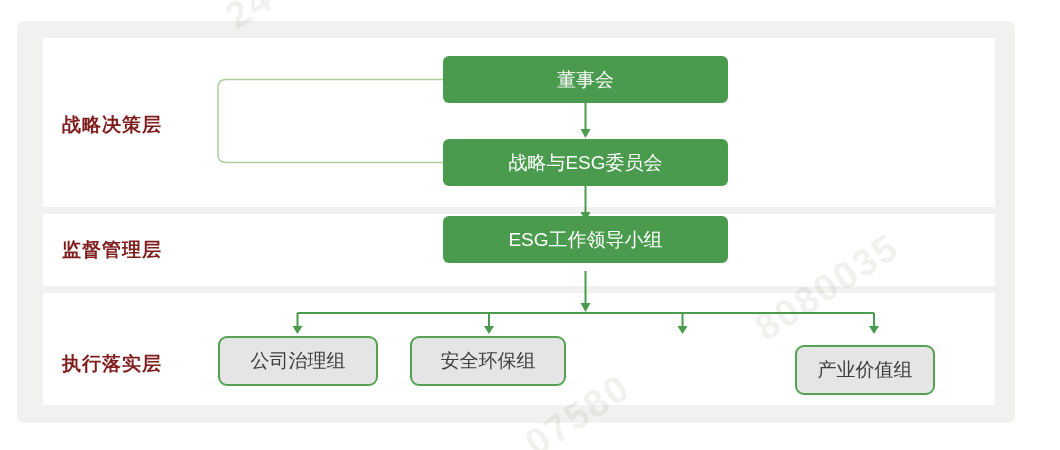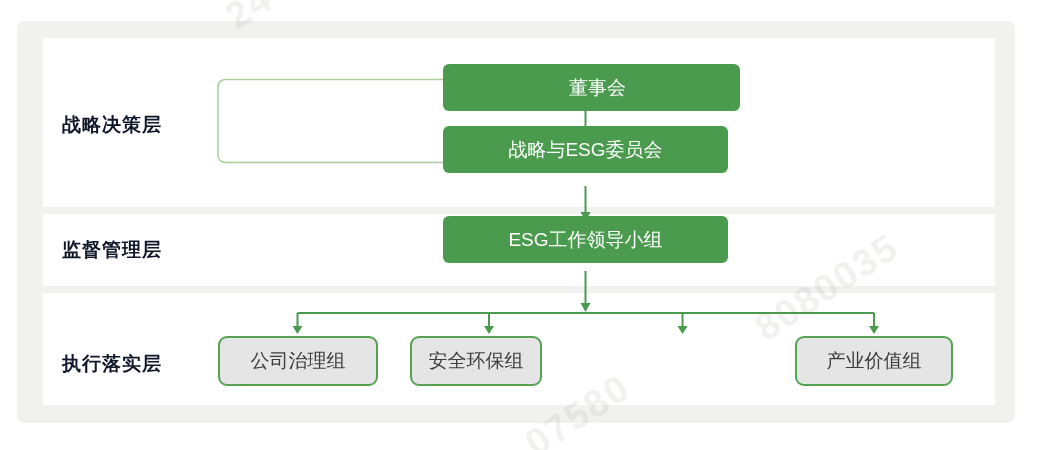--- a/index.html
+++ b/index.html
@@ -11,43 +11,43 @@
     position:absolute;left:17px;top:21px;width:998px;height:402px;
     background:#f1f1ef;border-radius:8px;
   }
   .row{
     position:absolute;left:43px;width:952px;background:#ffffff;
   }
   #row-strategy{top:38px;height:169px;}
   #row-supervision{top:214px;height:72px;}
   #row-execution{top:293px;height:112px;}
   .layer-label{
-    position:absolute;left:62px;color:#0f172a;font-size:19px;font-weight:bold;
+    position:absolute;left:62px;color:#7f1d1d;font-size:19px;font-weight:bold;
     letter-spacing:1px;white-space:nowrap;
   }
   #label-strategy{top:112px;}
   #label-supervision{top:237px;}
   #label-execution{top:338px;margin-top:13px;}
   .node{
     position:absolute;left:443px;width:285px;height:47px;
     background:#4a9b4e;border-radius:6px;color:#ffffff;
     font-size:19px;line-height:47px;text-align:center;white-space:nowrap;
   }
-  #node-board{top:64px;padding-left:12px;}
-  #node-committee{top:126px;}
+  #node-board{top:56px;}
+  #node-committee{top:139px;}
   #node-leading-group{top:216px;}
   .group-box{
     position:absolute;top:336px;height:50px;box-sizing:border-box;
     background:#e5e5e5;border:2px solid #55a253;border-radius:9px;
     color:#3d3d3d;font-size:19px;line-height:46px;text-align:center;white-space:nowrap;
   }
   #group-0{left:218px;width:160px;}
-  #group-1{left:410px;width:132px;}
+  #group-1{left:410px;width:156px;}
   #group-2{left:603px;width:159px;}
-  #group-3{left:795px;width:158px;}
+  #group-3{left:795px;width:140px;margin-top:9px;}
   #connectors{position:absolute;left:0;top:0;width:1060px;height:450px;pointer-events:none;}
   .watermark{
     position:absolute;color:rgba(95,95,85,0.09);font-size:38px;font-weight:bold;
     white-space:nowrap;pointer-events:none;z-index:5;letter-spacing:2px;
   }
   #wm-top{left:226px;top:-14px;transform:rotate(-33deg);}
   #wm-mid{left:746px;top:266px;transform:rotate(-33deg);}
   #wm-bottom{left:520px;top:394px;transform:rotate(-33deg);}
 </style>
 </head>

